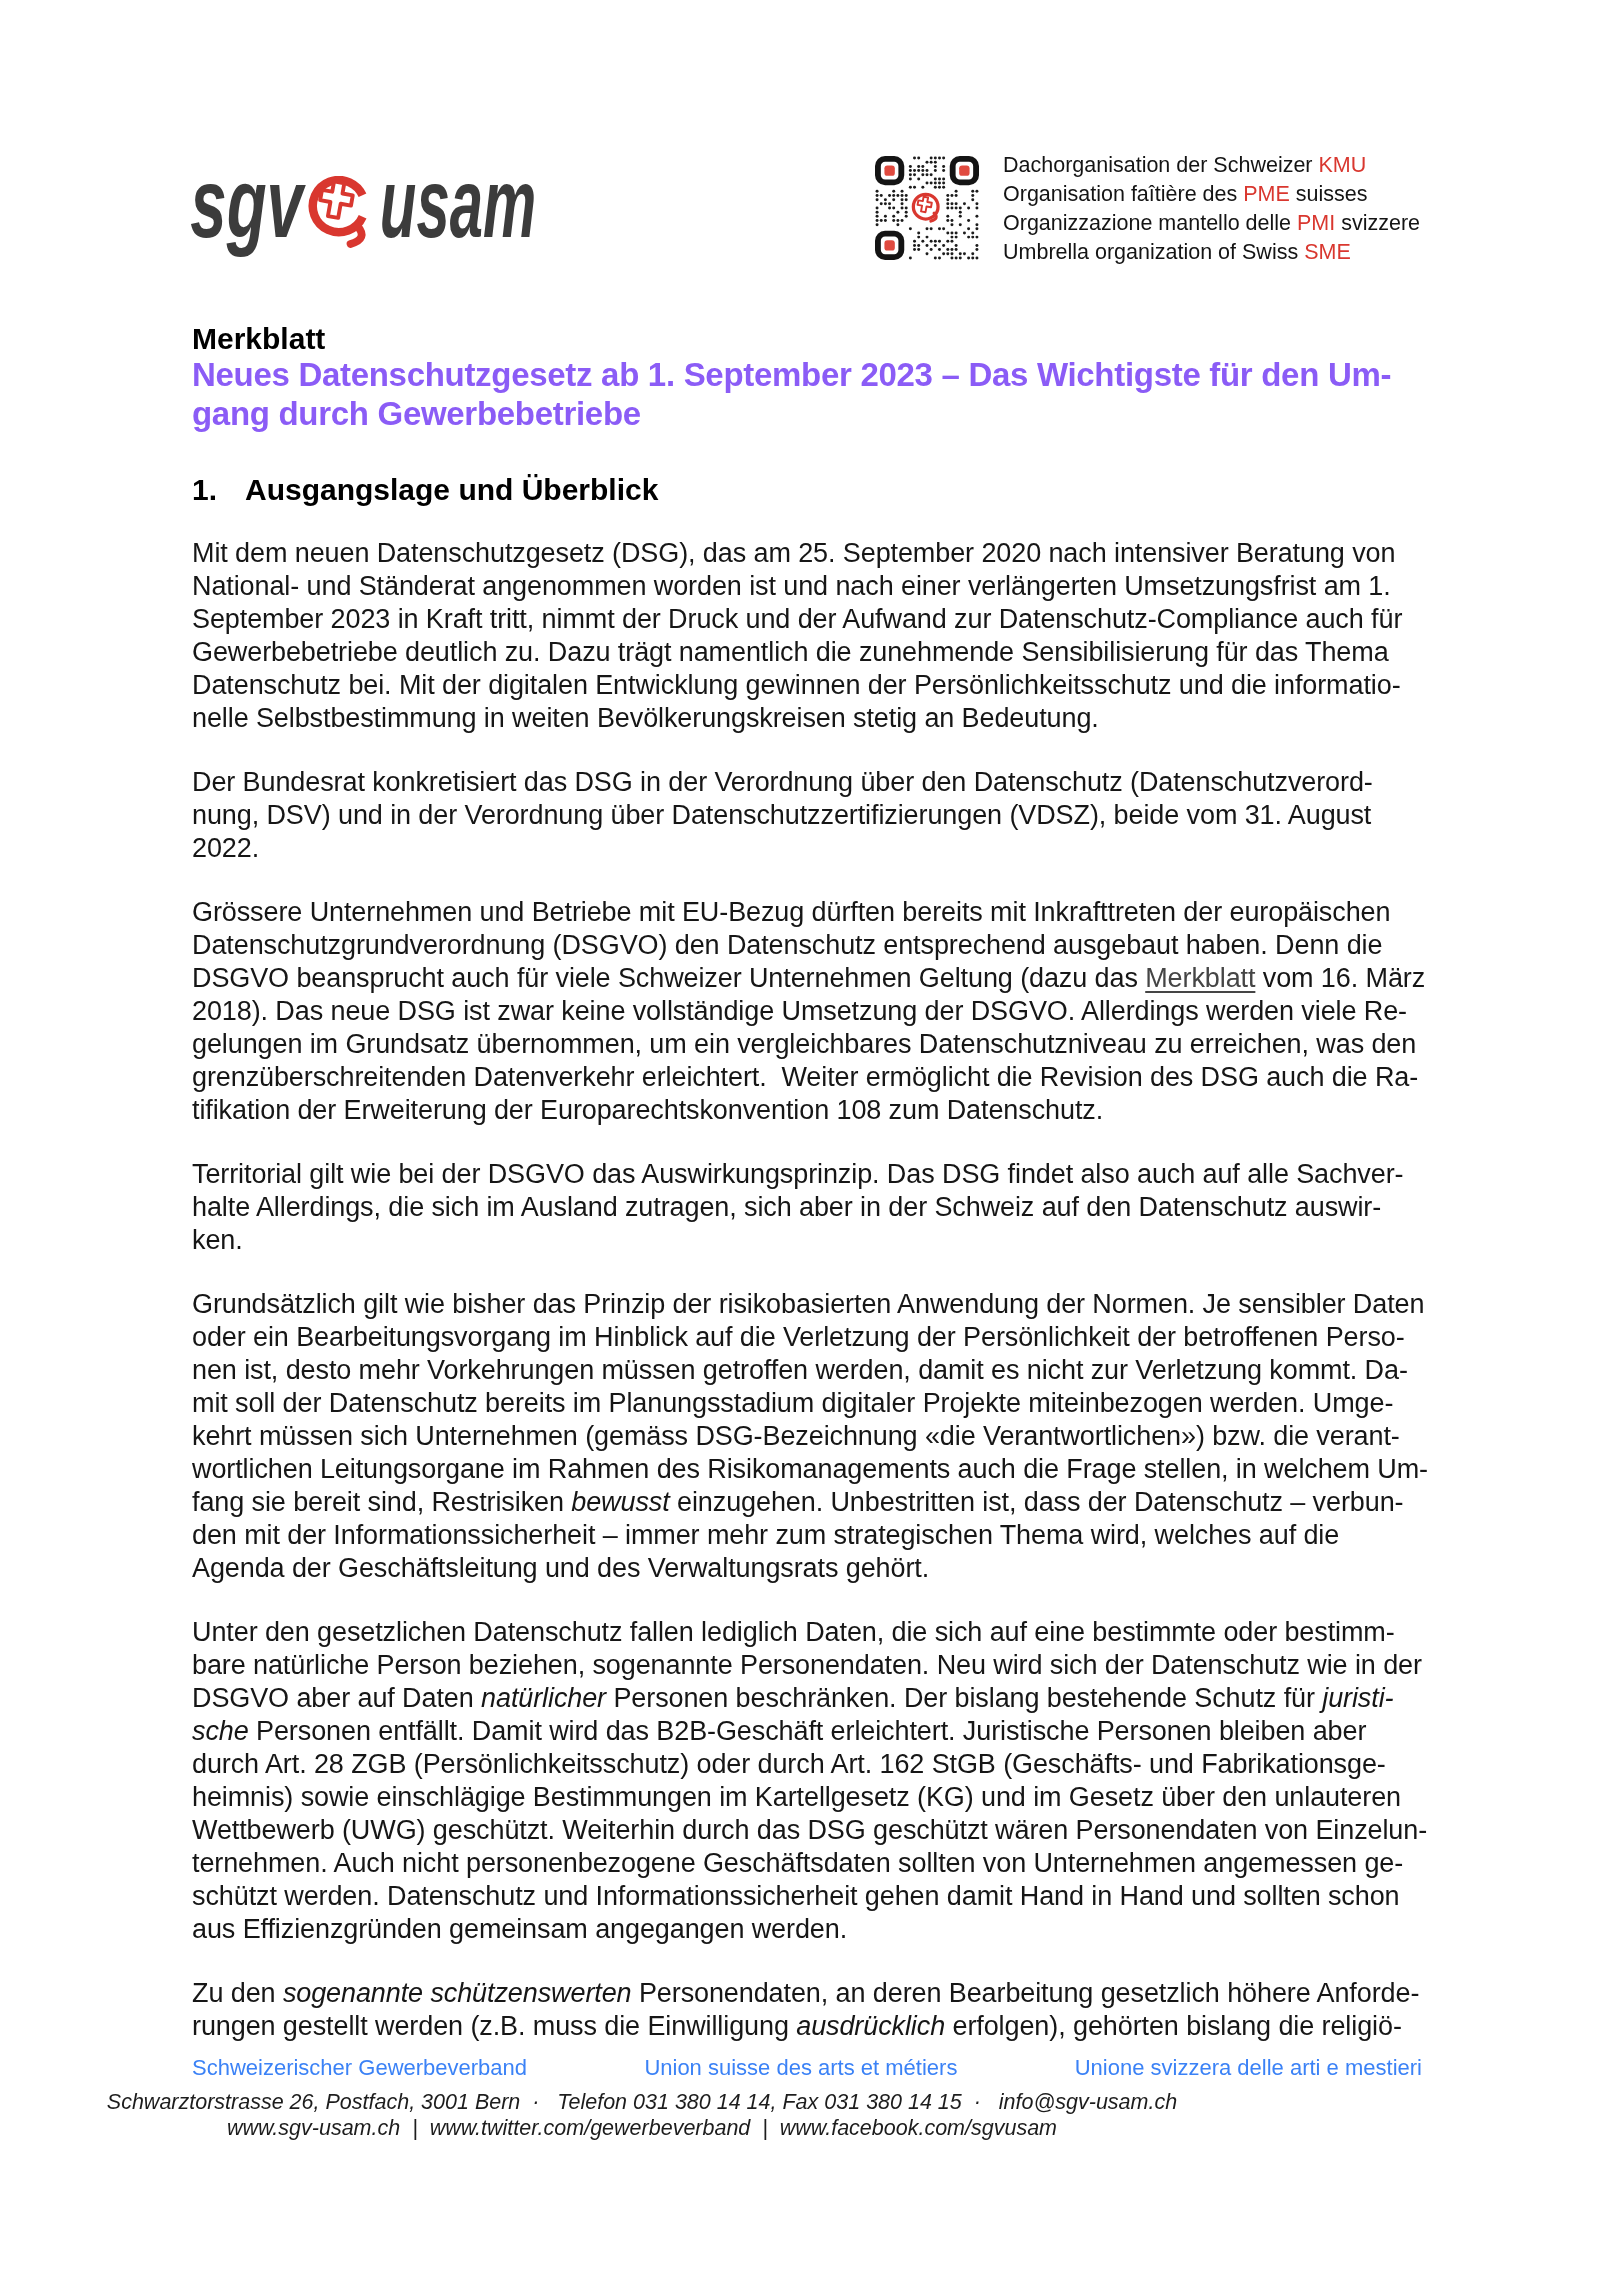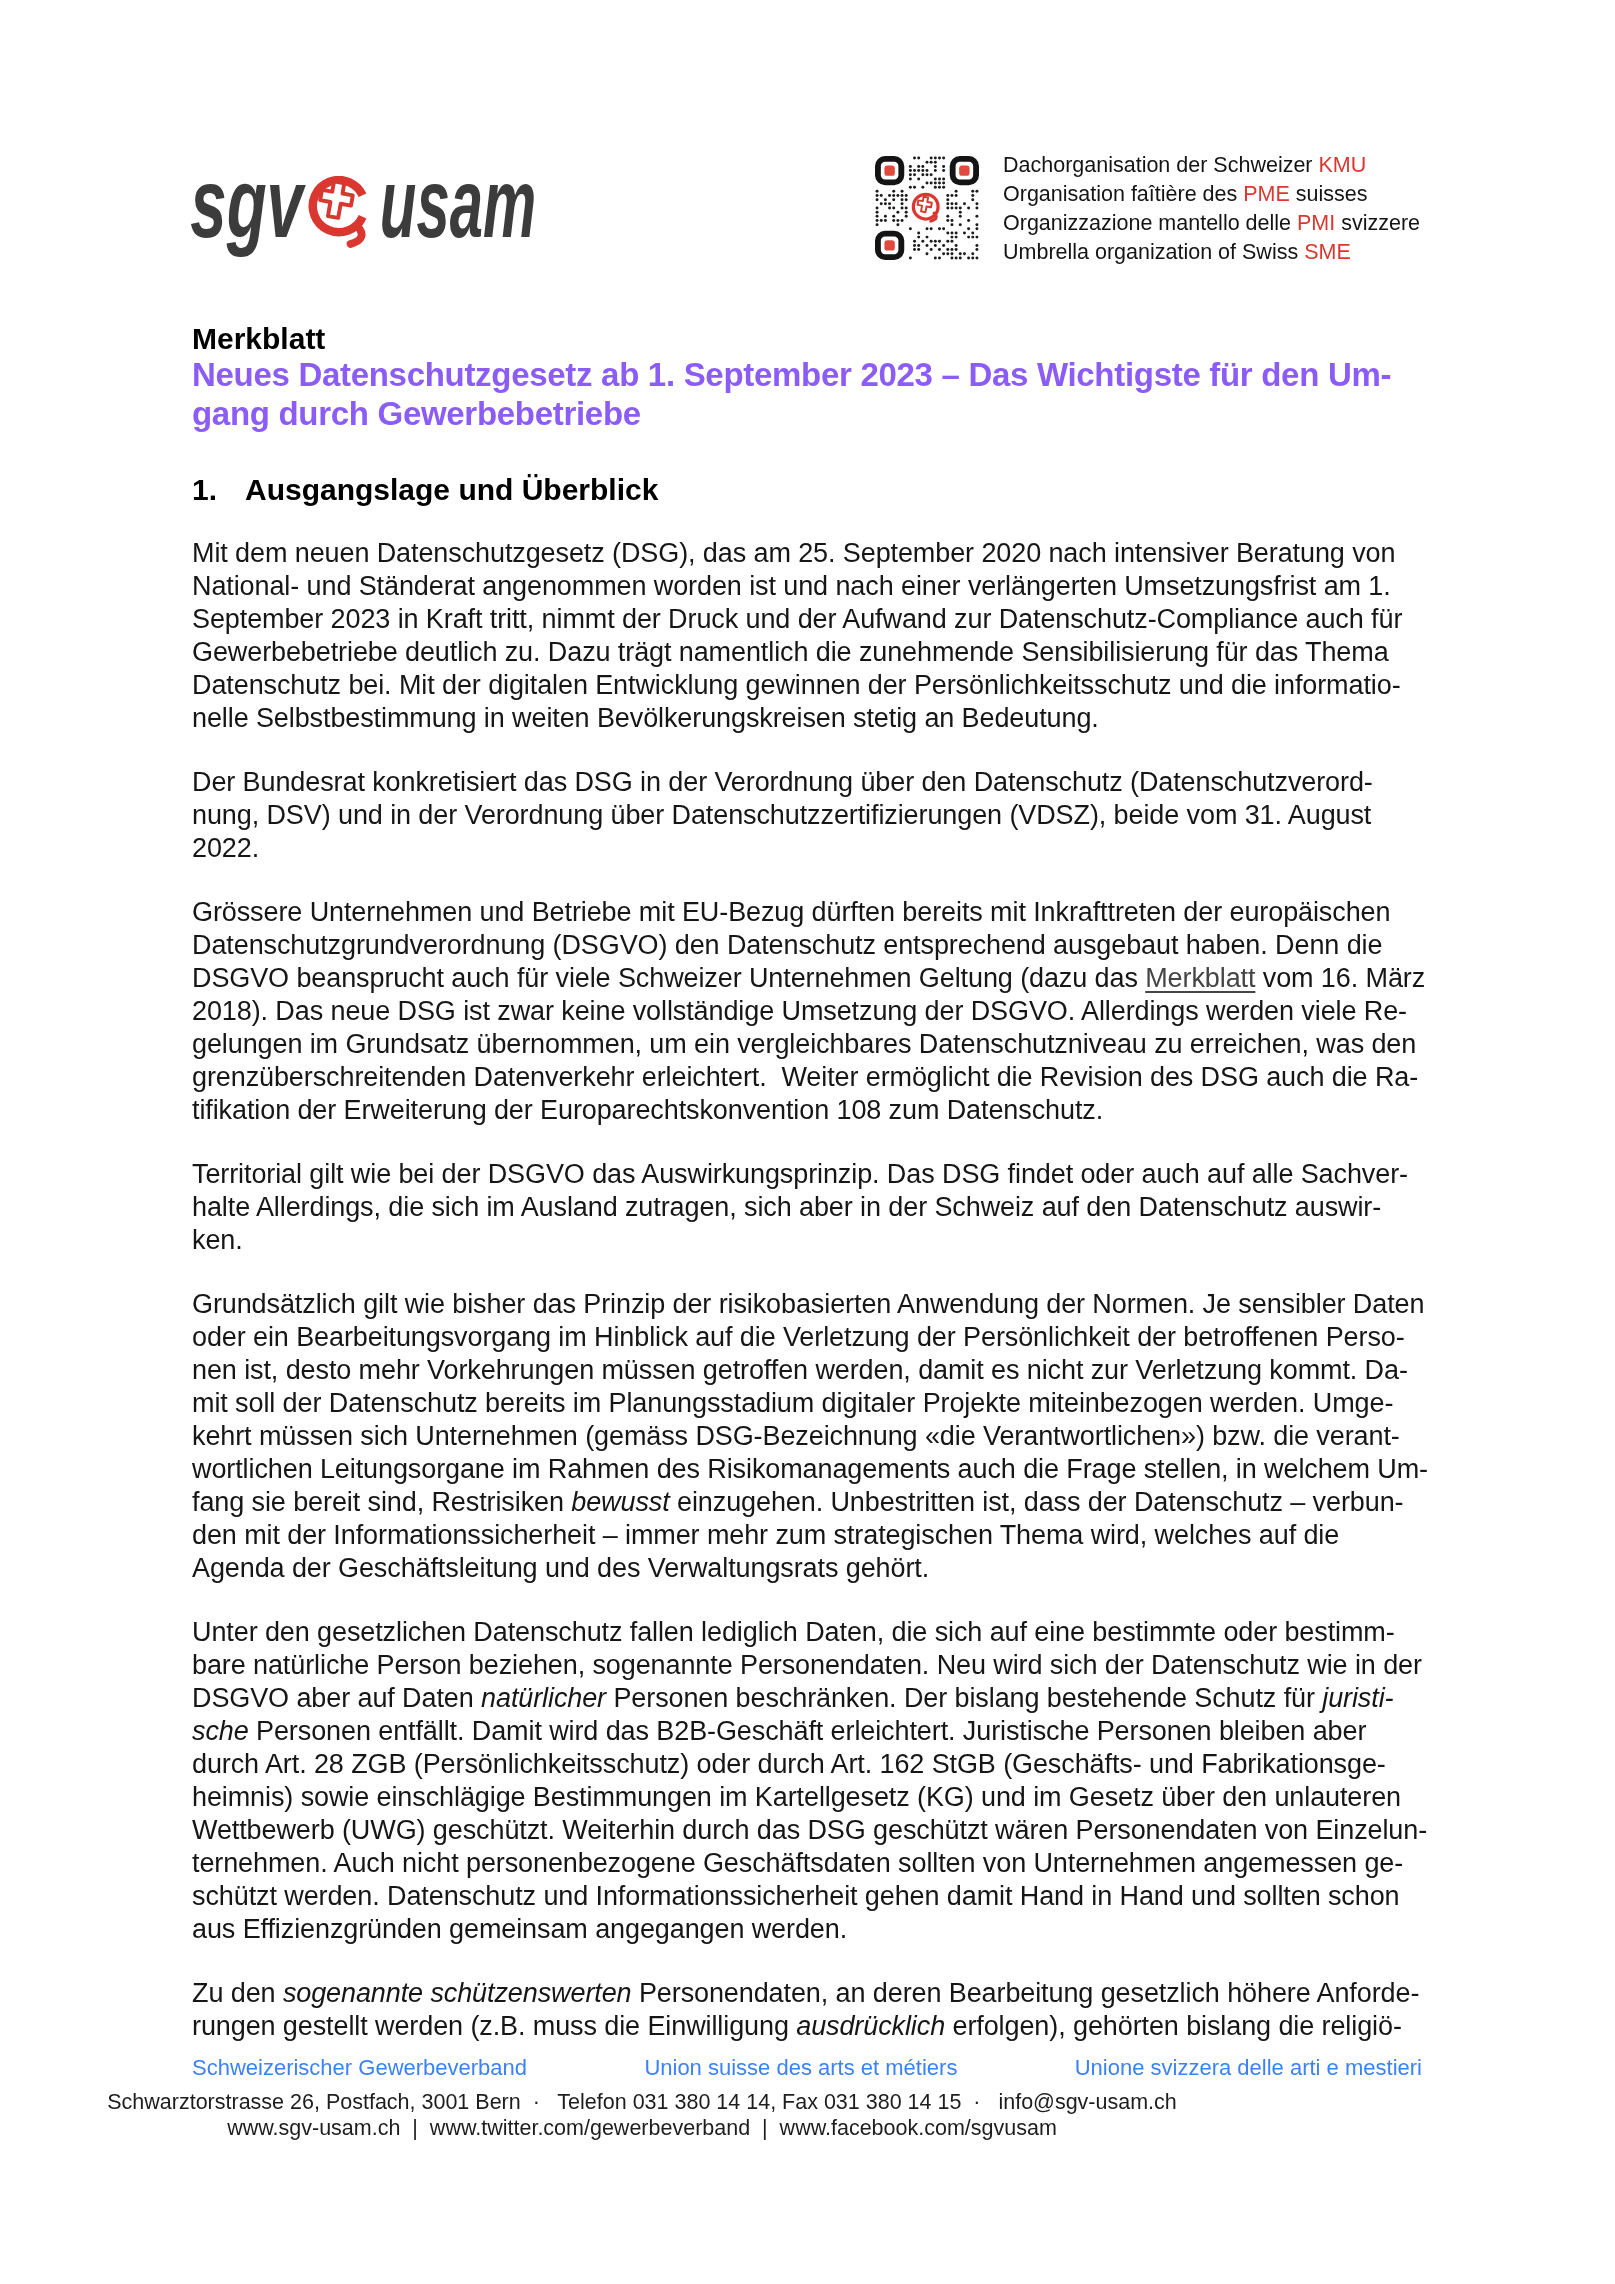--- a/index.html
+++ b/index.html
@@ -35,21 +35,21 @@
   .body-copy p{margin:16px 0 31px 0; padding:0;}
   .ln{white-space:pre;}
   .it{font-style:italic;}
   .doc-link{color:#454545; text-decoration:underline; text-underline-offset:3.9px; text-decoration-thickness:2px; cursor:pointer;}
   
   .footer-orgs{
     left:192px; top:2055px; width:1230px; display:flex; justify-content:space-between;
     font-size:22px; color:#3b82f6; line-height:26px;
   }
   .footer-center{
-    left:0; width:1284px; text-align:center; font-size:21.5px; color:#1d1d1d; line-height:25px;
+    left:0; width:1284px; text-align:center; font-size:21.5px; color:#1d1d1d; line-height:25px;font-style:italic;
   }
   .footer-address{top:2090px;}
   .footer-web{top:2116px;}
 </style>
 </head>
 <body>
 
 <div class="page">
 
   <svg class="abs logo-svg" viewBox="0 0 545 130">
@@ -263,21 +263,21 @@
 
   <div class="abs section-head">
     <span class="num">1.</span>
     <span>Ausgangslage und Überblick</span>
   </div>
 
   <div class="abs body-copy">
     <p><span class="ln">Mit dem neuen Datenschutzgesetz (DSG), das am 25. September 2020 nach intensiver Beratung von</span><br><span class="ln">National- und Ständerat angenommen worden ist und nach einer verlängerten Umsetzungsfrist am 1.</span><br><span class="ln">September 2023 in Kraft tritt, nimmt der Druck und der Aufwand zur Datenschutz-Compliance auch für</span><br><span class="ln">Gewerbebetriebe deutlich zu. Dazu trägt namentlich die zunehmende Sensibilisierung für das Thema</span><br><span class="ln">Datenschutz bei. Mit der digitalen Entwicklung gewinnen der Persönlichkeitsschutz und die informatio-</span><br><span class="ln">nelle Selbstbestimmung in weiten Bevölkerungskreisen stetig an Bedeutung.</span></p>
     <p><span class="ln">Der Bundesrat konkretisiert das DSG in der Verordnung über den Datenschutz (Datenschutzverord-</span><br><span class="ln">nung, DSV) und in der Verordnung über Datenschutzzertifizierungen (VDSZ), beide vom 31. August</span><br><span class="ln">2022.</span></p>
     <p><span class="ln">Grössere Unternehmen und Betriebe mit EU-Bezug dürften bereits mit Inkrafttreten der europäischen</span><br><span class="ln">Datenschutzgrundverordnung (DSGVO) den Datenschutz entsprechend ausgebaut haben. Denn die</span><br><span class="ln"><span>DSGVO beansprucht auch für viele Schweizer Unternehmen Geltung (dazu das </span><a href="#" class="doc-link">Merkblatt</a><span> vom 16. März</span></span><br><span class="ln">2018). Das neue DSG ist zwar keine vollständige Umsetzung der DSGVO. Allerdings werden viele Re-</span><br><span class="ln">gelungen im Grundsatz übernommen, um ein vergleichbares Datenschutzniveau zu erreichen, was den</span><br><span class="ln">grenzüberschreitenden Datenverkehr erleichtert.  Weiter ermöglicht die Revision des DSG auch die Ra-</span><br><span class="ln">tifikation der Erweiterung der Europarechtskonvention 108 zum Datenschutz.</span></p>
-    <p><span class="ln">Territorial gilt wie bei der DSGVO das Auswirkungsprinzip. Das DSG findet oder auch auf alle Sachver-</span><br><span class="ln">halte Allerdings, die sich im Ausland zutragen, sich aber in der Schweiz auf den Datenschutz auswir-</span><br><span class="ln">ken.</span></p>
+    <p><span class="ln">Territorial gilt wie bei der DSGVO das Auswirkungsprinzip. Das DSG findet also auch auf alle Sachver-</span><br><span class="ln">halte Allerdings, die sich im Ausland zutragen, sich aber in der Schweiz auf den Datenschutz auswir-</span><br><span class="ln">ken.</span></p>
     <p><span class="ln">Grundsätzlich gilt wie bisher das Prinzip der risikobasierten Anwendung der Normen. Je sensibler Daten</span><br><span class="ln">oder ein Bearbeitungsvorgang im Hinblick auf die Verletzung der Persönlichkeit der betroffenen Perso-</span><br><span class="ln">nen ist, desto mehr Vorkehrungen müssen getroffen werden, damit es nicht zur Verletzung kommt. Da-</span><br><span class="ln">mit soll der Datenschutz bereits im Planungsstadium digitaler Projekte miteinbezogen werden. Umge-</span><br><span class="ln">kehrt müssen sich Unternehmen (gemäss DSG-Bezeichnung «die Verantwortlichen») bzw. die verant-</span><br><span class="ln">wortlichen Leitungsorgane im Rahmen des Risikomanagements auch die Frage stellen, in welchem Um-</span><br><span class="ln"><span>fang sie bereit sind, Restrisiken </span><span class="it">bewusst</span><span> einzugehen. Unbestritten ist, dass der Datenschutz – verbun-</span></span><br><span class="ln">den mit der Informationssicherheit – immer mehr zum strategischen Thema wird, welches auf die</span><br><span class="ln">Agenda der Geschäftsleitung und des Verwaltungsrats gehört.</span></p>
     <p><span class="ln">Unter den gesetzlichen Datenschutz fallen lediglich Daten, die sich auf eine bestimmte oder bestimm-</span><br><span class="ln">bare natürliche Person beziehen, sogenannte Personendaten. Neu wird sich der Datenschutz wie in der</span><br><span class="ln"><span>DSGVO aber auf Daten </span><span class="it">natürlicher</span><span> Personen beschränken. Der bislang bestehende Schutz für </span><span class="it">juristi-</span></span><br><span class="ln"><span class="it">sche</span><span> Personen entfällt. Damit wird das B2B-Geschäft erleichtert. Juristische Personen bleiben aber</span></span><br><span class="ln">durch Art. 28 ZGB (Persönlichkeitsschutz) oder durch Art. 162 StGB (Geschäfts- und Fabrikationsge-</span><br><span class="ln">heimnis) sowie einschlägige Bestimmungen im Kartellgesetz (KG) und im Gesetz über den unlauteren</span><br><span class="ln">Wettbewerb (UWG) geschützt. Weiterhin durch das DSG geschützt wären Personendaten von Einzelun-</span><br><span class="ln">ternehmen. Auch nicht personenbezogene Geschäftsdaten sollten von Unternehmen angemessen ge-</span><br><span class="ln">schützt werden. Datenschutz und Informationssicherheit gehen damit Hand in Hand und sollten schon</span><br><span class="ln">aus Effizienzgründen gemeinsam angegangen werden.</span></p>
     <p><span class="ln"><span>Zu den </span><span class="it">sogenannte schützenswerten</span><span> Personendaten, an deren Bearbeitung gesetzlich höhere Anforde-</span></span><br><span class="ln"><span>rungen gestellt werden (z.B. muss die Einwilligung </span><span class="it">ausdrücklich</span><span> erfolgen), gehörten bislang die religiö-</span></span></p>
   </div>
 
   <div class="abs footer-orgs">
     <span>Schweizerischer Gewerbeverband</span>
     <span>Union suisse des arts et métiers</span>
     <span>Unione svizzera delle arti e mestieri</span>
   </div>

